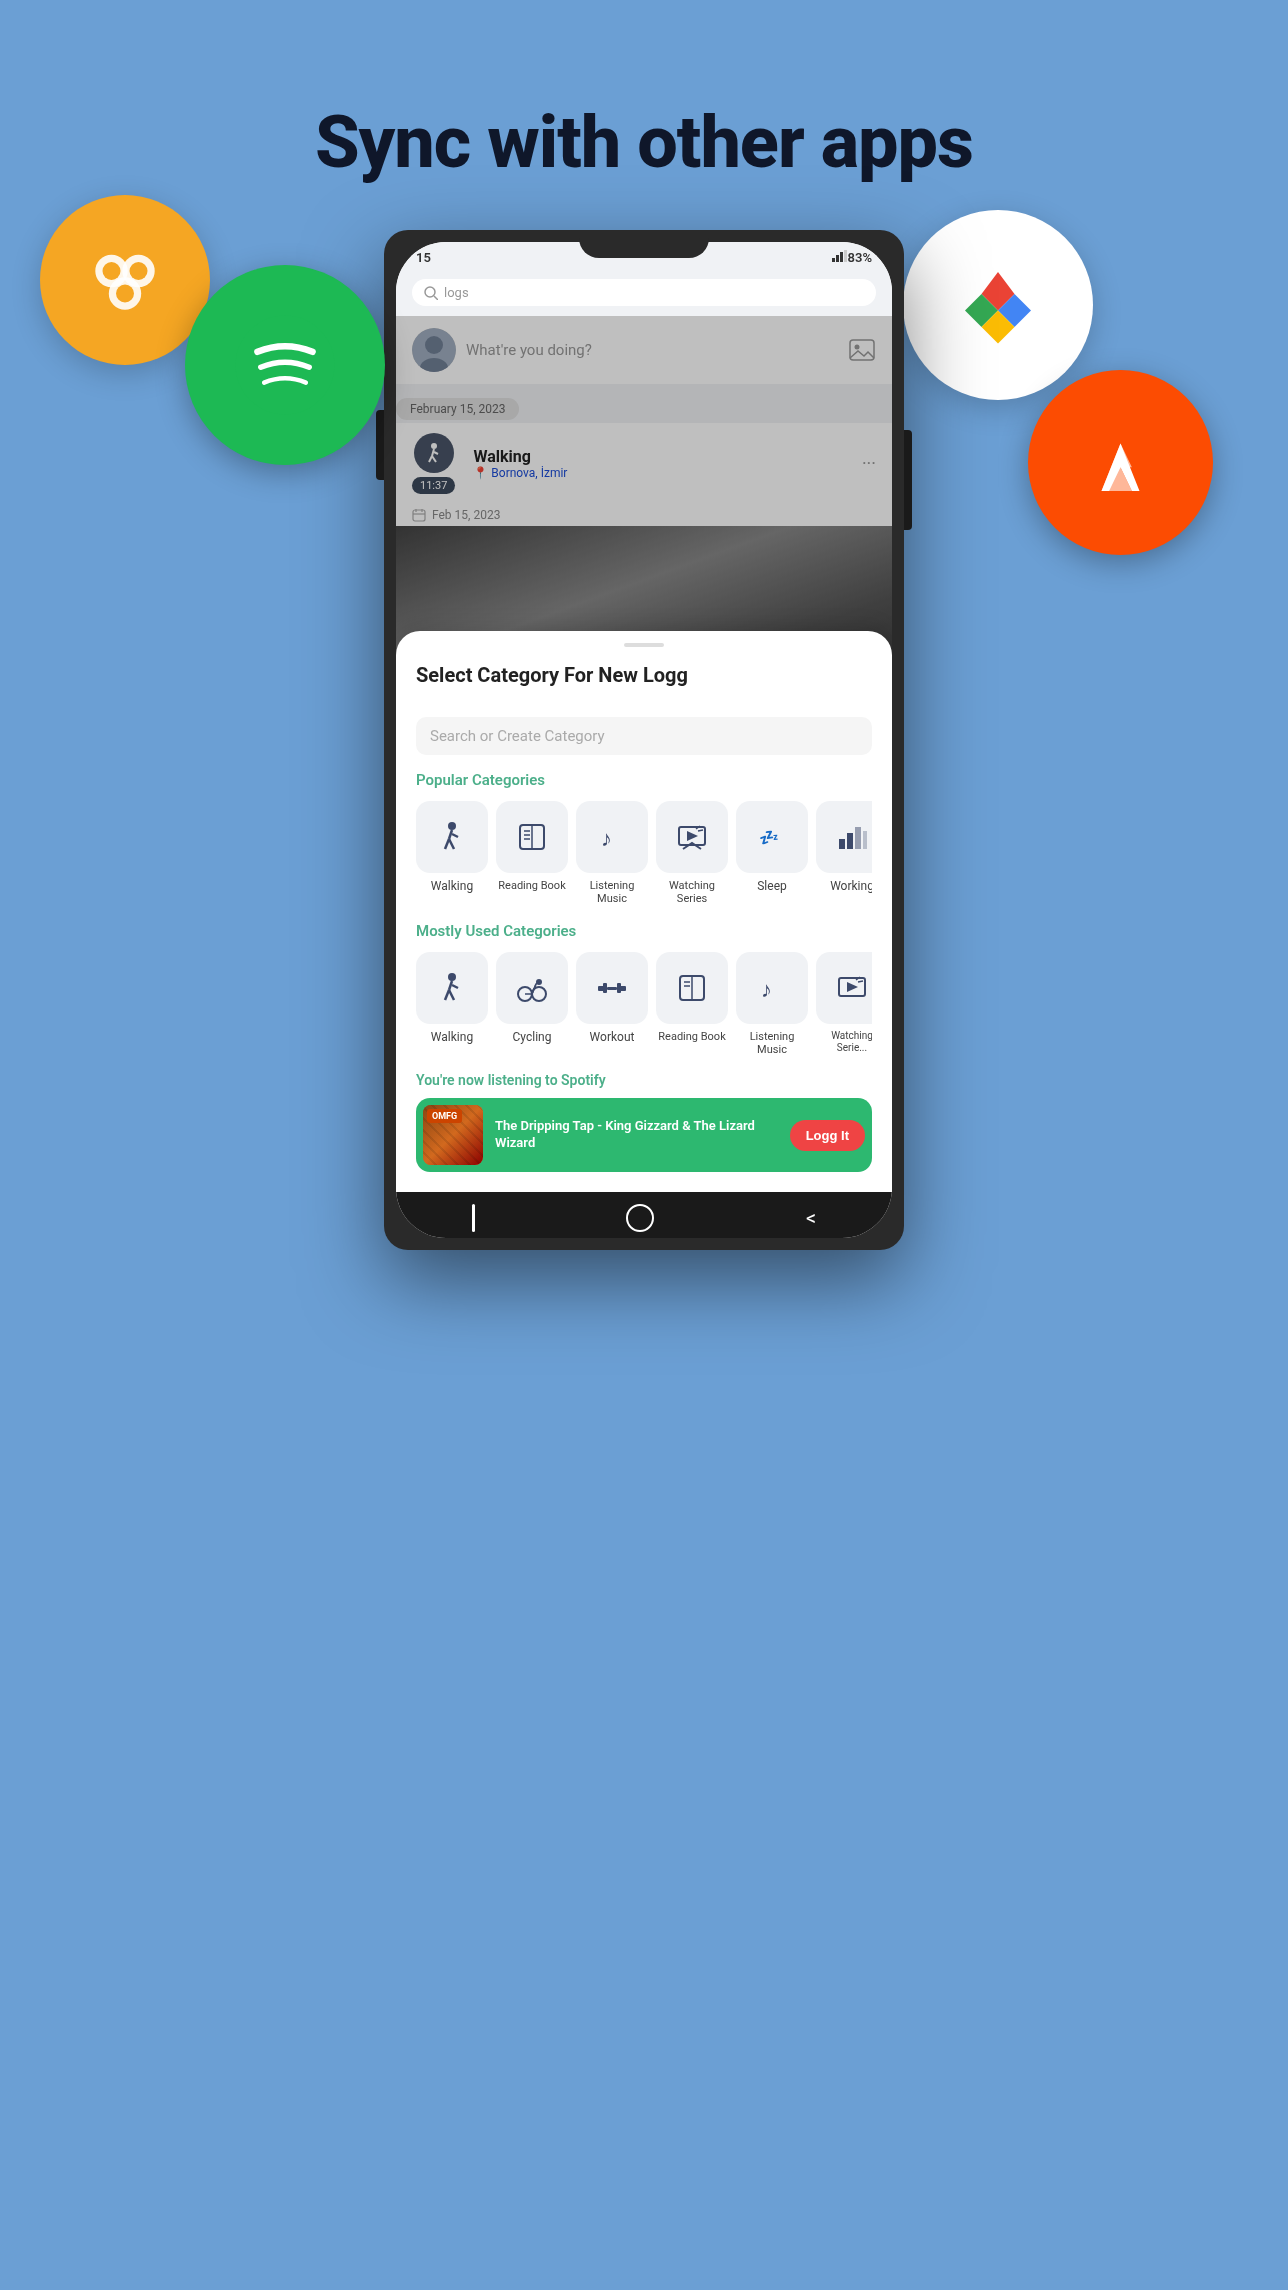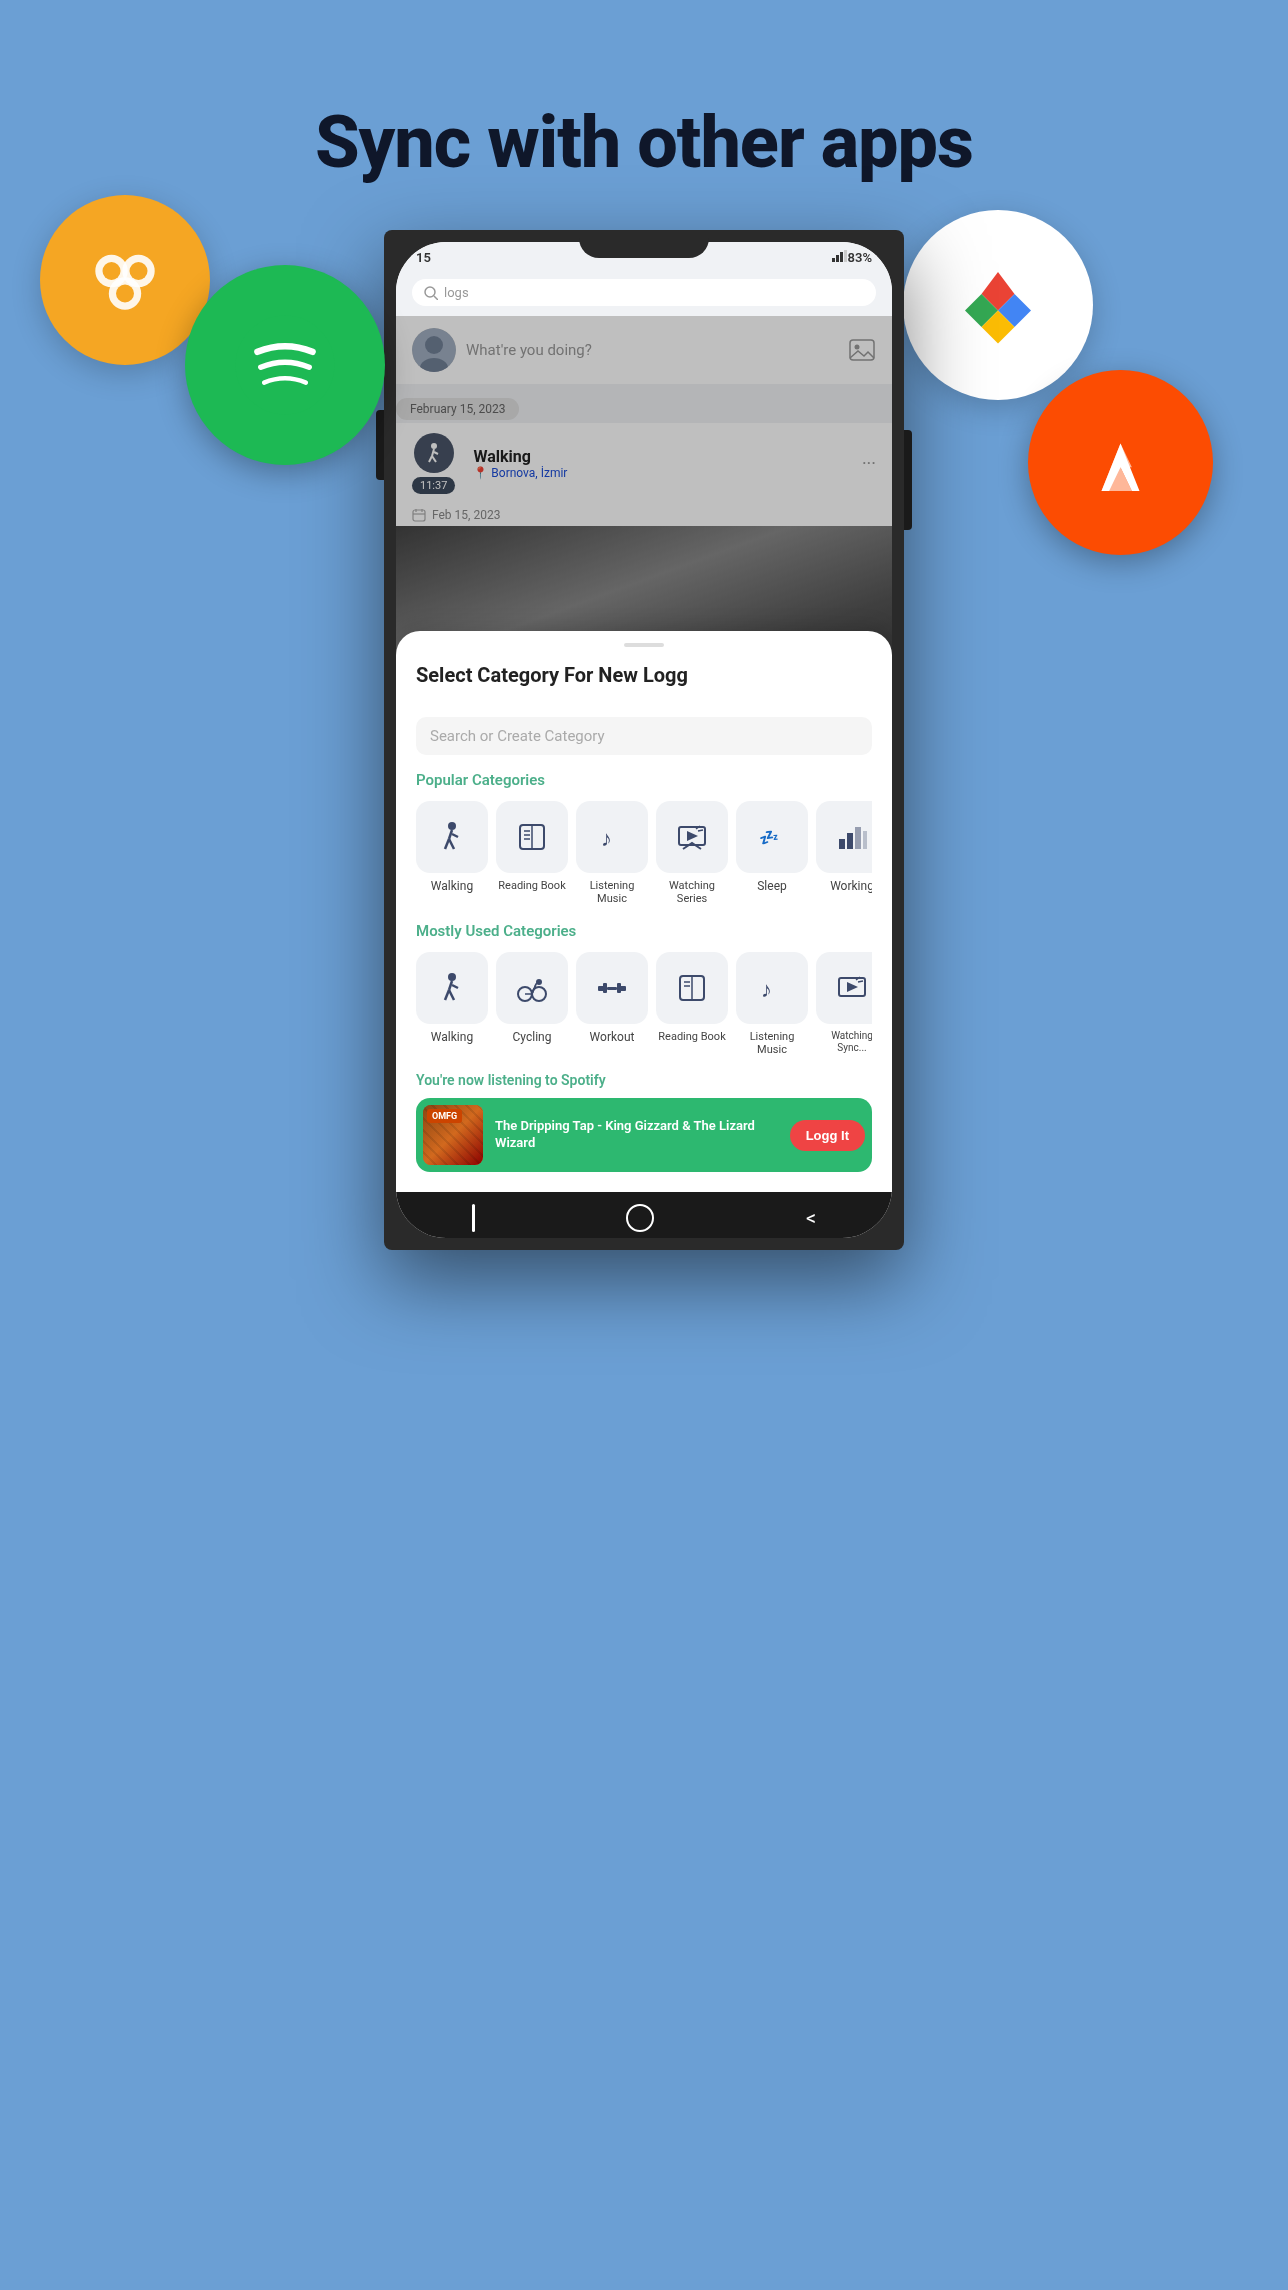--- a/index.html
+++ b/index.html
@@ -64,21 +64,21 @@
       left: 50%;
       transform: translateX(-50%);
       width: 520px;
       height: 1980px;
     }
 
     .phone-shell {
       width: 520px;
       height: 1020px;
       background: #2a2a2a;
-      border-radius: 8px;
+      border-radius: 24px;
       padding: 12px;
       box-shadow: 0 30px 80px rgba(0,0,0,0.5);
       position: relative;
     }
 
     .phone-screen {
       width: 100%;
       height: 100%;
       background: white;
       border-radius: 50px;
@@ -683,21 +683,21 @@
 
               <div class="category-item" style="min-width:72px;">
                 <div class="category-icon-box">
                   <svg width="32" height="32">
                     <rect x="3" y="6" width="26" height="18" rx="2" fill="none" stroke="#3d4a6b" stroke-width="2"></rect>
                     <polygon points="11,10 11,20 22,15" fill="#3d4a6b"></polygon>
                     <line x1="20" y1="8" x2="24" y2="5" stroke="#3d4a6b" stroke-width="1.5"></line>
                     <line x1="22" y1="10" x2="27" y2="9" stroke="#3d4a6b" stroke-width="1.5"></line>
                   </svg>
                 </div>
-                <span class="category-label" style="font-size:10px;">Watching Sync...</span>
+                <span class="category-label" style="font-size:10px;">Watching Serie...</span>
               </div>
             </div>
 
             <div class="spotify-section-label">You're now listening to Spotify</div>
 
             <div class="spotify-card">
               <div class="album-art">
                 <div class="album-art-inner"></div>
                 <div style="position:absolute; top:4px; left:4px; background:#cc4400; border-radius:3px; padding:2px 5px; font-size:9px; color:white; font-weight:700;">OMFG</div>
               </div>

